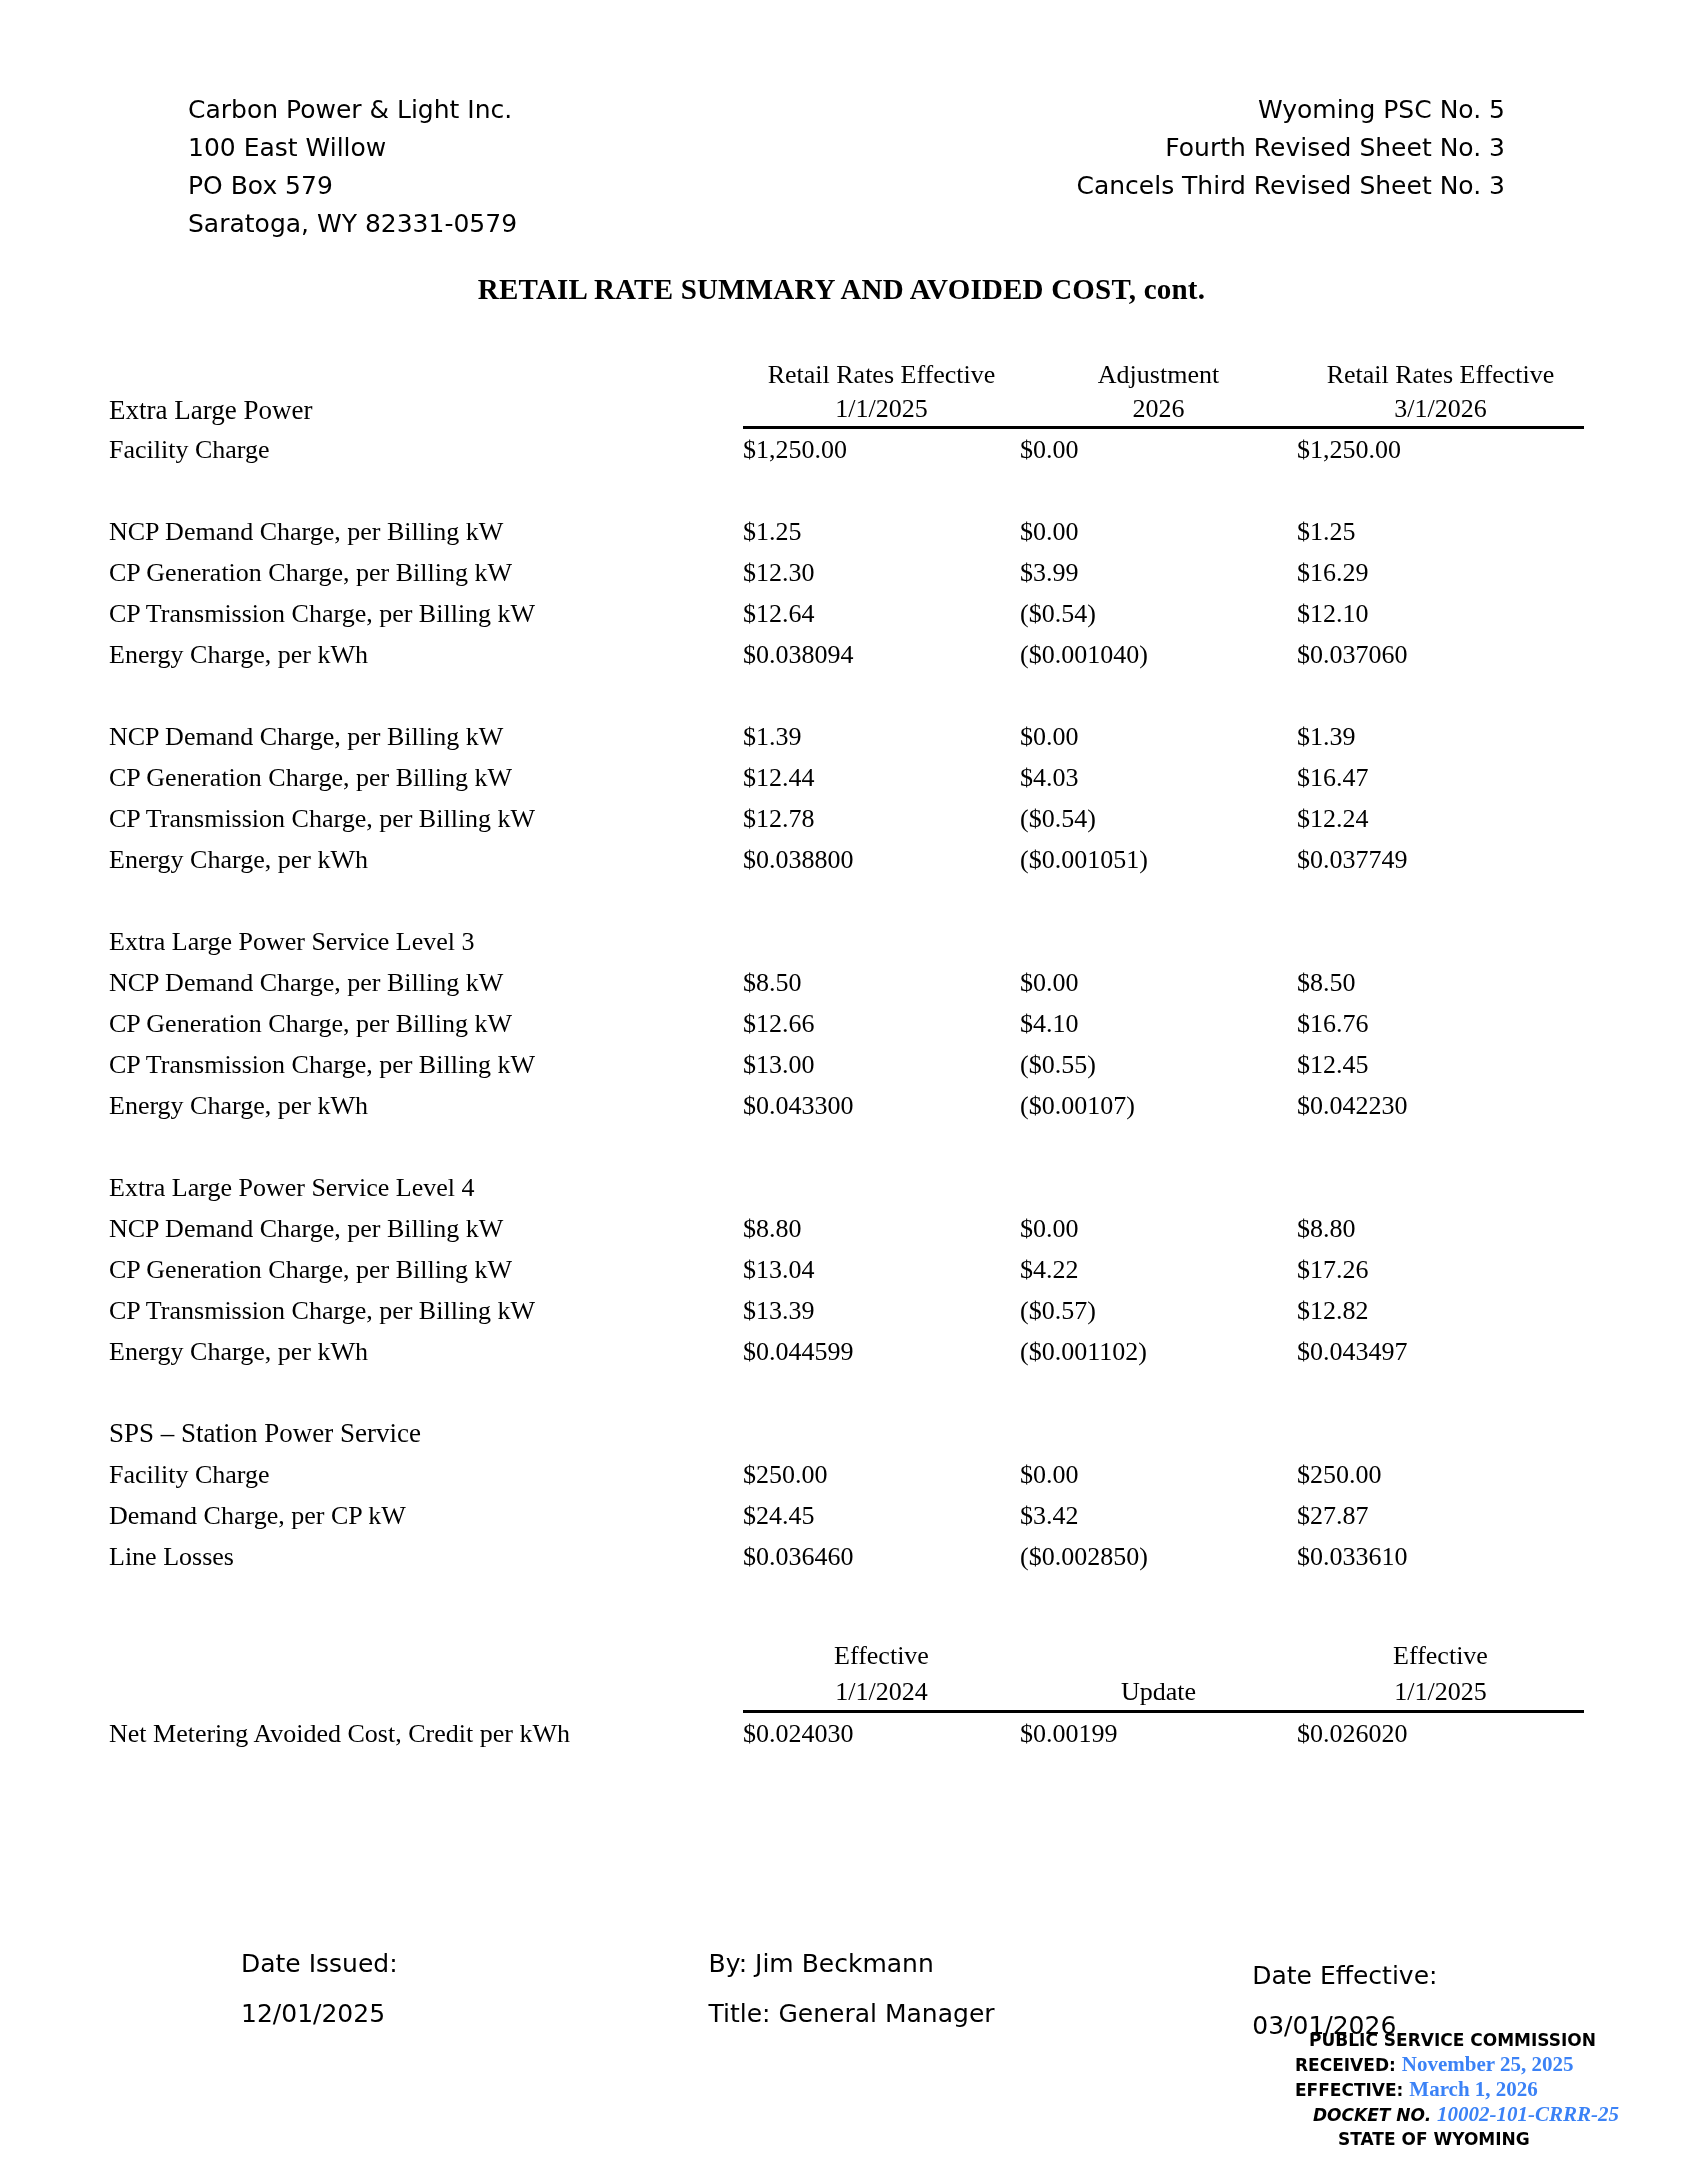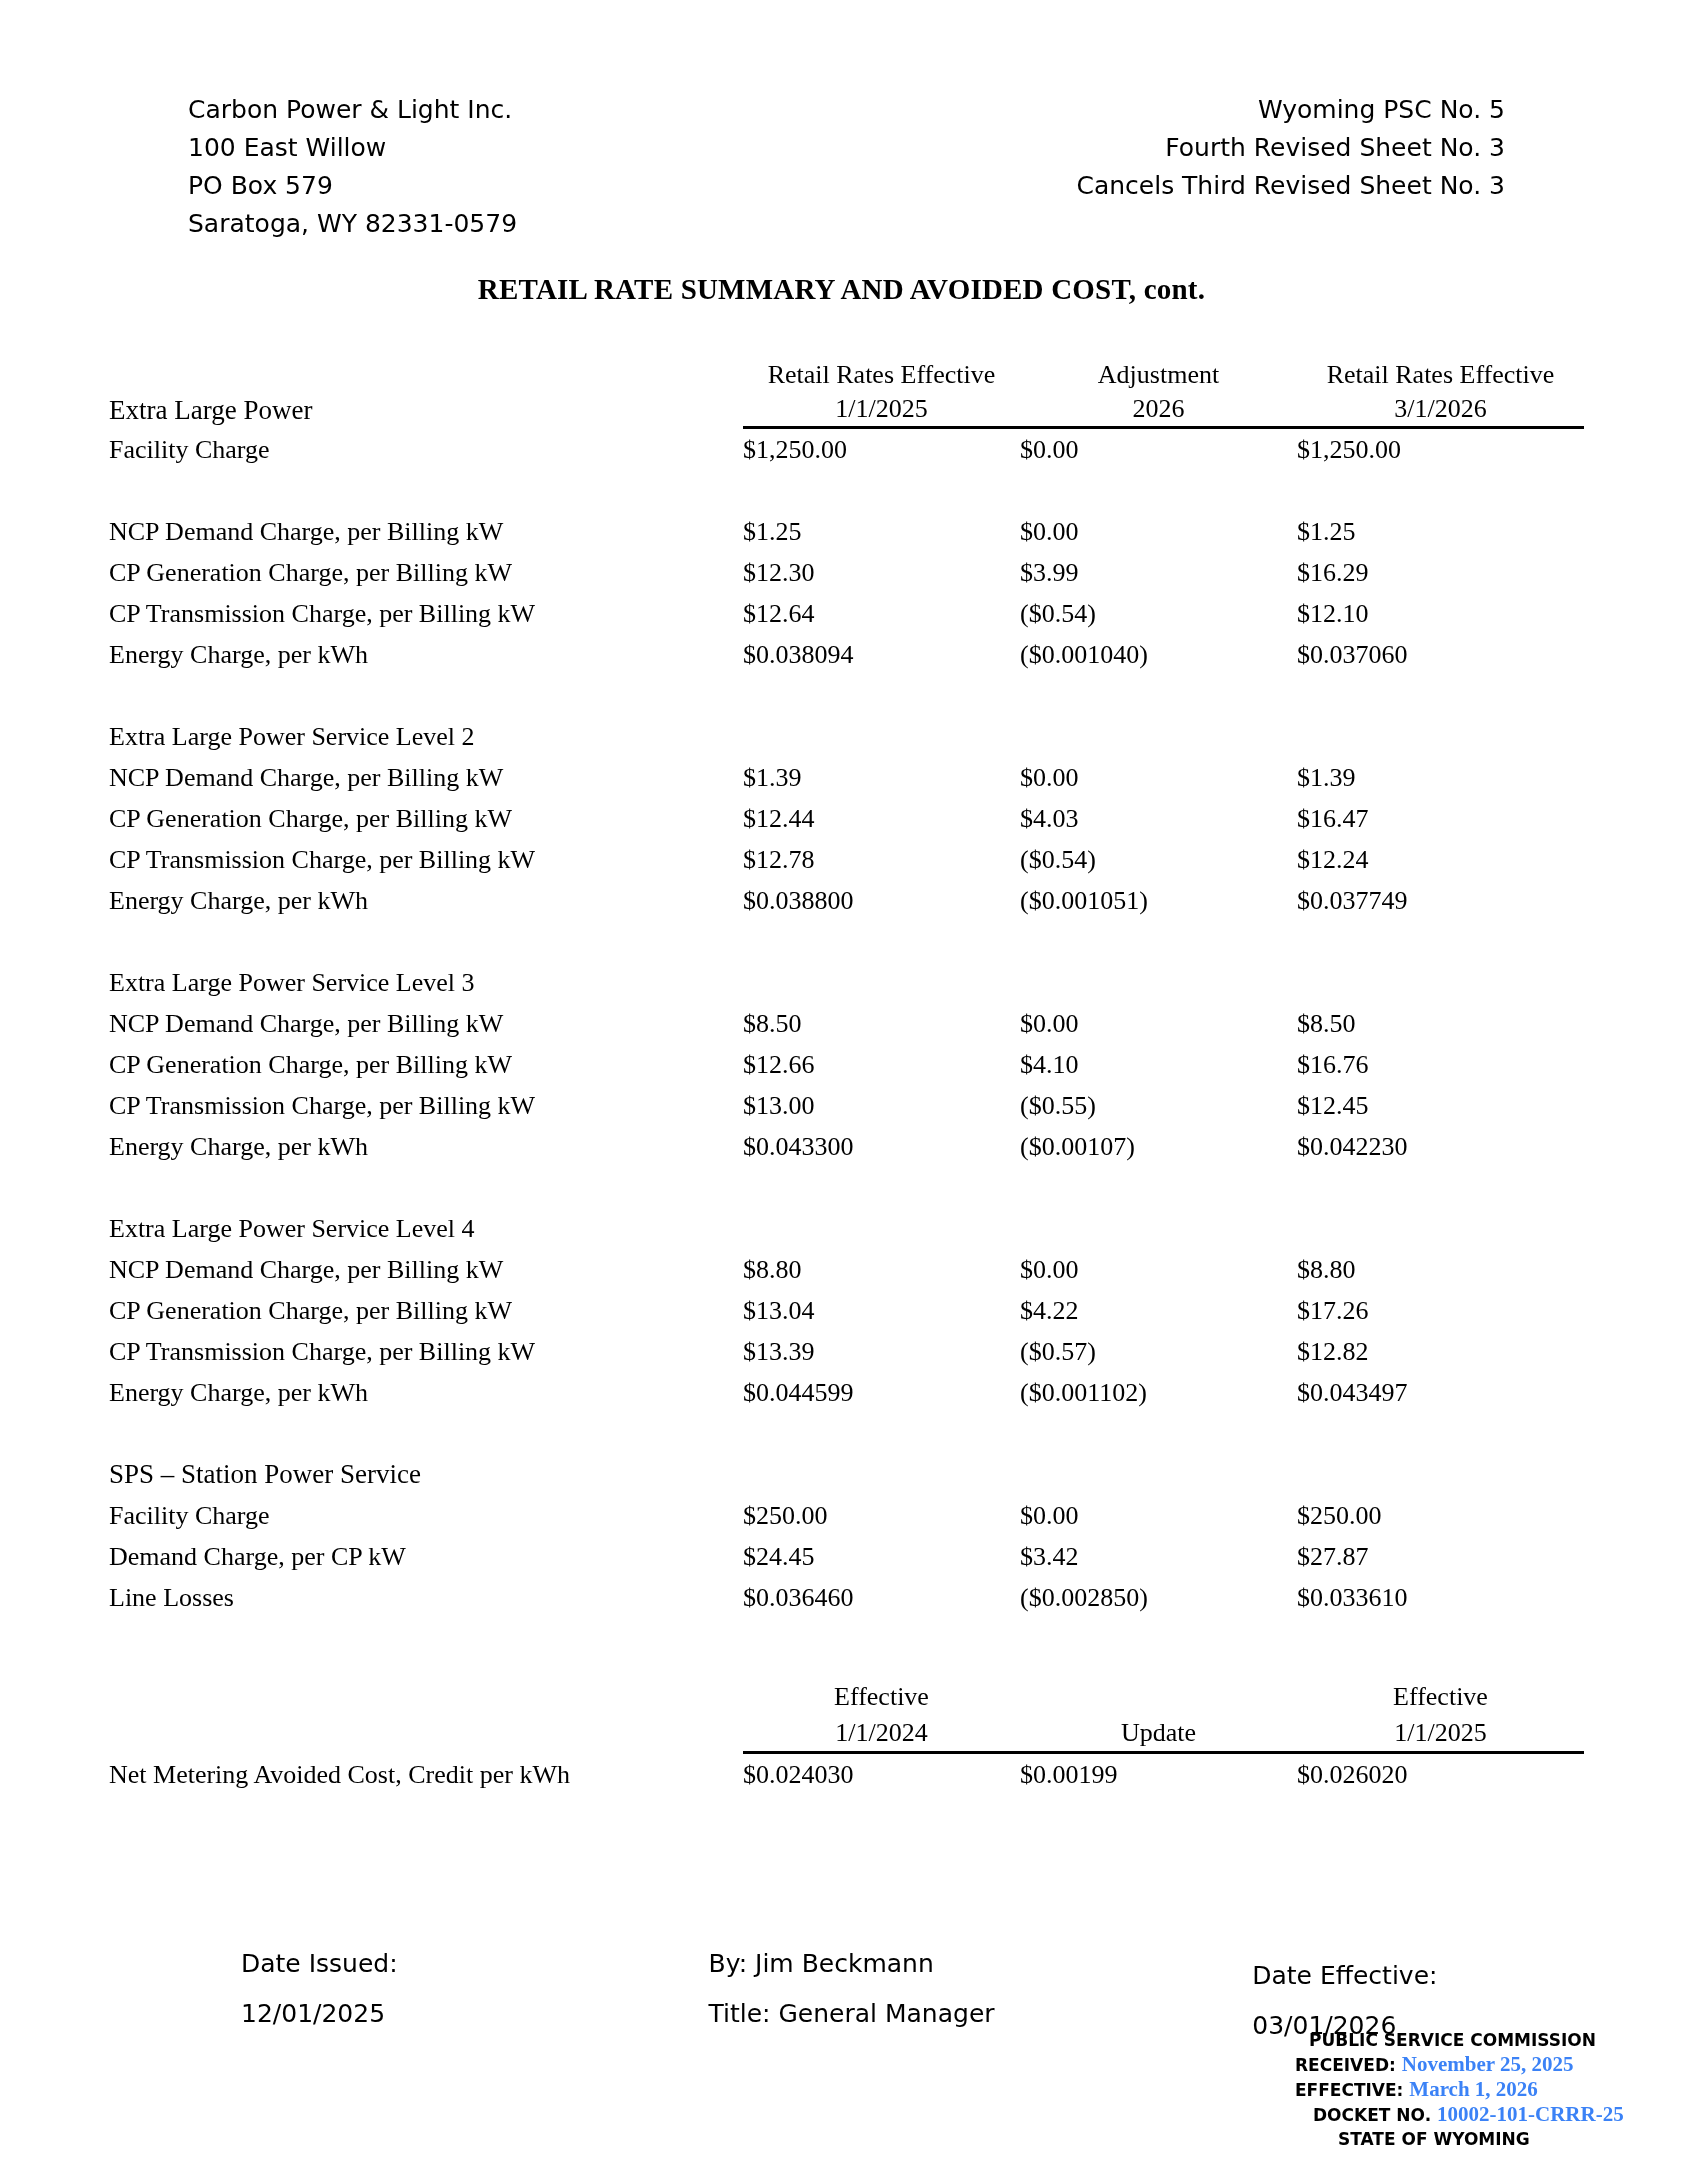--- a/index.html
+++ b/index.html
@@ -147,21 +147,21 @@
   .stamp-line { white-space: nowrap; }
   .stamp-val {
     color: #3b82f6;
     font-family: "Liberation Serif", "DejaVu Serif", serif;
     font-weight: bold;
     font-size: 21px;
   }
   .stamp-lbl { font-size: 17px; }
   .s-indent-1 { padding-left: 22px; }
   .s-indent-2 { padding-left: 8px; }
-  .s-indent-3 { padding-left: 26px; }
+  .s-indent-3 { padding-left: 26px; font-style: italic; }
   .s-indent-4 { padding-left: 51px; }
 </style>
 </head>
 <body>
 
 <div class="page">
 
   <div class="letterhead">
     <div class="lh-left">
       <div class="lh-line">Carbon Power &amp; Light Inc.</div>
@@ -242,26 +242,20 @@
         <td>$0.038094</td>
         <td>($0.001040)</td>
         <td>$0.037060</td>
       </tr>
 
       <tr class="spacer">
           <td colspan="4"></td>
         </tr>
 
       <tr class="row">
-        <td class="sub-head">Extra Large Power Service Level 2</td>
-        <td></td>
-          <td></td>
-          <td></td>
-      </tr>
-      <tr class="row">
         <td class="item">NCP Demand Charge, per Billing kW</td>
         <td>$1.39</td>
         <td>$0.00</td>
         <td>$1.39</td>
       </tr>
       <tr class="row">
         <td class="item">CP Generation Charge, per Billing kW</td>
         <td>$12.44</td>
         <td>$4.03</td>
         <td>$16.47</td>

